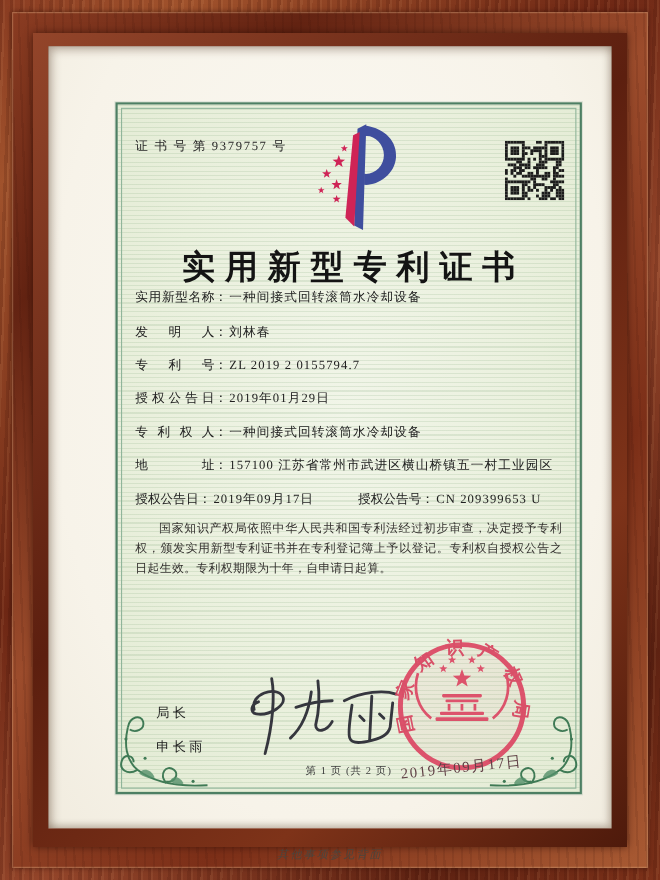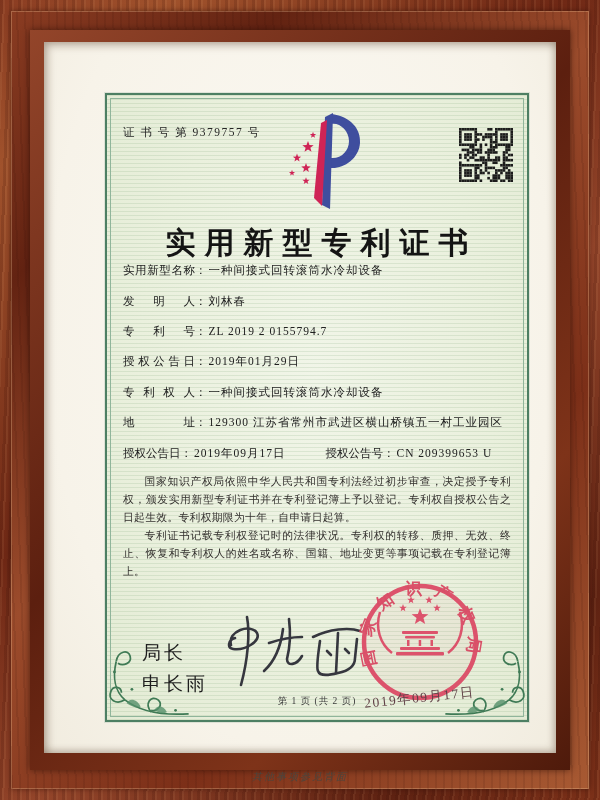--- a/index.html
+++ b/index.html
@@ -38,21 +38,21 @@
   .title{left:0;top:104px;width:100%;text-align:center;font-size:30px;font-weight:600;
     color:#141414;letter-spacing:9px;text-indent:9px;margin-top:24px;}
   .row{left:16px;white-space:nowrap;font-size:11.5px;color:#202020;}
   .flabel{display:inline-block;width:72px;text-align:justify;text-align-last:justify;vertical-align:bottom;}
   .colon{margin-right:2px;}
   .fval{letter-spacing:1px;}
   .grant2{margin-left:40px;}
   .paras{left:16px;top:377px;width:388px;}
   .paras p{margin:0;text-indent:2em;font-size:10.8px;line-height:18px;text-align:justify;
     color:#33302e;letter-spacing:.3px;}
-  .signer{left:35px;font-size:19px;color:#1d1d1d;letter-spacing:3px;font-weight:500;}
+  .signer{left:35px;font-size:12px;color:#1d1d1d;letter-spacing:3px;font-weight:500;}
   .pageinfo{left:0;top:600px;width:100%;text-align:center;font-size:9.5px;color:#3c3c3c;letter-spacing:1px;}
   .backnote{position:absolute;left:0;top:728px;width:100%;text-align:center;
     font-size:10px;color:#4a453e;letter-spacing:2px;font-style:italic;}
   .logo{left:168px;top:16px;width:86px;height:102px;}
   .qr{left:352px;top:33px;width:54px;height:54px;}
   .seal{left:233px;top:481px;width:160px;height:160px;opacity:.92;z-index:5;}
   .sig{left:110px;top:512px;width:150px;height:95px;z-index:4;}
   .flourish{width:96px;height:96px;z-index:3;}
   .fl-bl{left:-10px;bottom:-13px;transform:scaleX(-1);}
   .fl-br{right:-10px;bottom:-13px;}
@@ -353,29 +353,28 @@
   <div class="abs row" style="top:229px">
     <span class="flabel">专 利 号</span><span class="colon">：</span><span class="fval">ZL 2019 2 0155794.7</span>
   </div>
   <div class="abs row" style="top:259px">
     <span class="flabel">授权公告日</span><span class="colon">：</span><span class="fval">2019年01月29日</span>
   </div>
   <div class="abs row" style="top:290px">
     <span class="flabel">专 利 权 人</span><span class="colon">：</span><span class="fval">一种间接式回转滚筒水冷却设备</span>
   </div>
   <div class="abs row" style="top:320px">
-    <span class="flabel">地 址</span><span class="colon">：</span><span class="fval">129300 江苏省常州市武进区横山桥镇五一村工业园区</span>
+    <span class="flabel">地 址</span><span class="colon">：</span><span class="fval">157100 江苏省常州市武进区横山桥镇五一村工业园区</span>
   </div>
   <div class="abs row" style="top:351px">
     <span>授权公告日</span><span class="colon">：</span><span class="fval">2019年09月17日</span><span class="grant2">授权公告号</span><span class="colon">：</span><span class="fval">CN 209399653 U</span>
   </div>
 
   <div class="abs paras">
     <p>国家知识产权局依照中华人民共和国专利法经过初步审查，决定授予专利权，颁发实用新型专利证书并在专利登记簿上予以登记。专利权自授权公告之日起生效。专利权期限为十年，自申请日起算。</p>
-    <p>专利证书记载专利权登记时的法律状况。专利权的转移、质押、无效、终止、恢复和专利权人的姓名或名称、国籍、地址变更等事项记载在专利登记簿上。</p>
   </div>
 
   <div class="abs signer" style="top:545px">局长</div>
   <div class="abs signer" style="top:576px">申长雨</div>
 
   <div class="abs sig">
     <svg viewBox="0 0 150 95" fill="none" stroke="#23232e" stroke-width="2.6" stroke-linecap="round" opacity=".9">
       <path d="M14,38 C10,24 34,16 40,26 C44,34 28,44 16,42 C10,41 11,33 18,31"></path>
       <path d="M30,10 C33,26 31,52 24,78"></path>
       <path d="M66,22 C64,38 58,54 47,64"></path>

